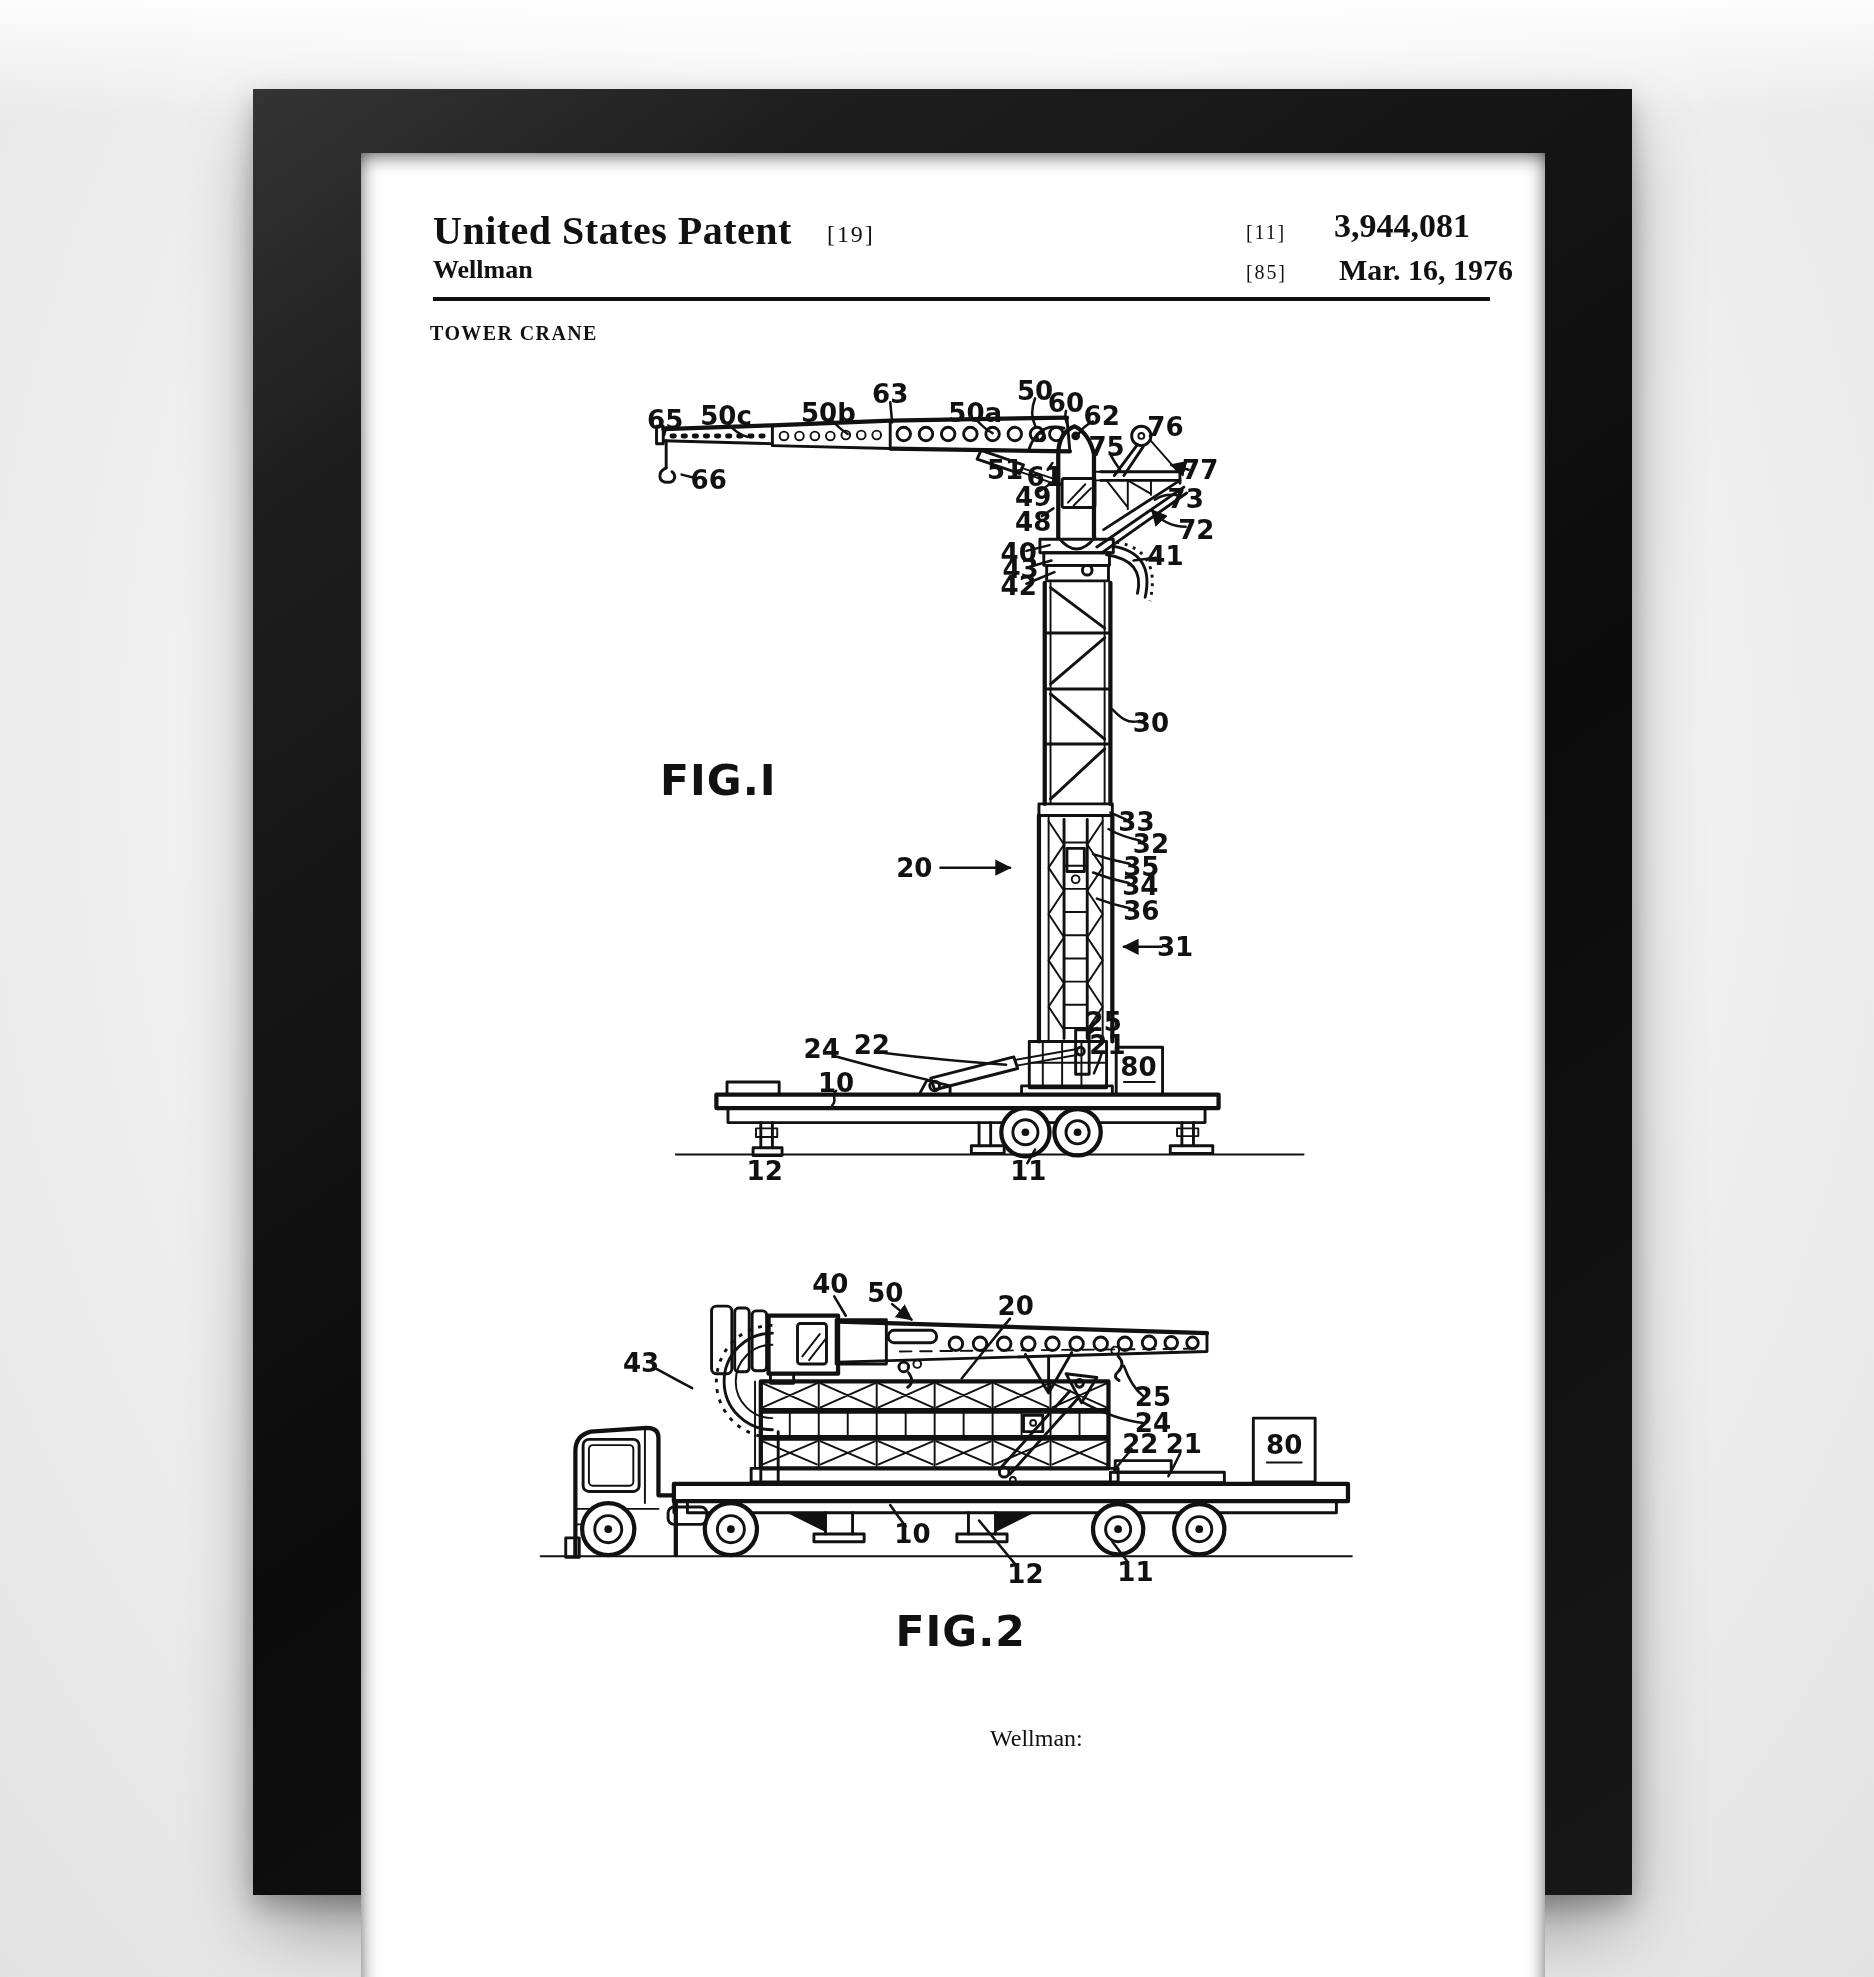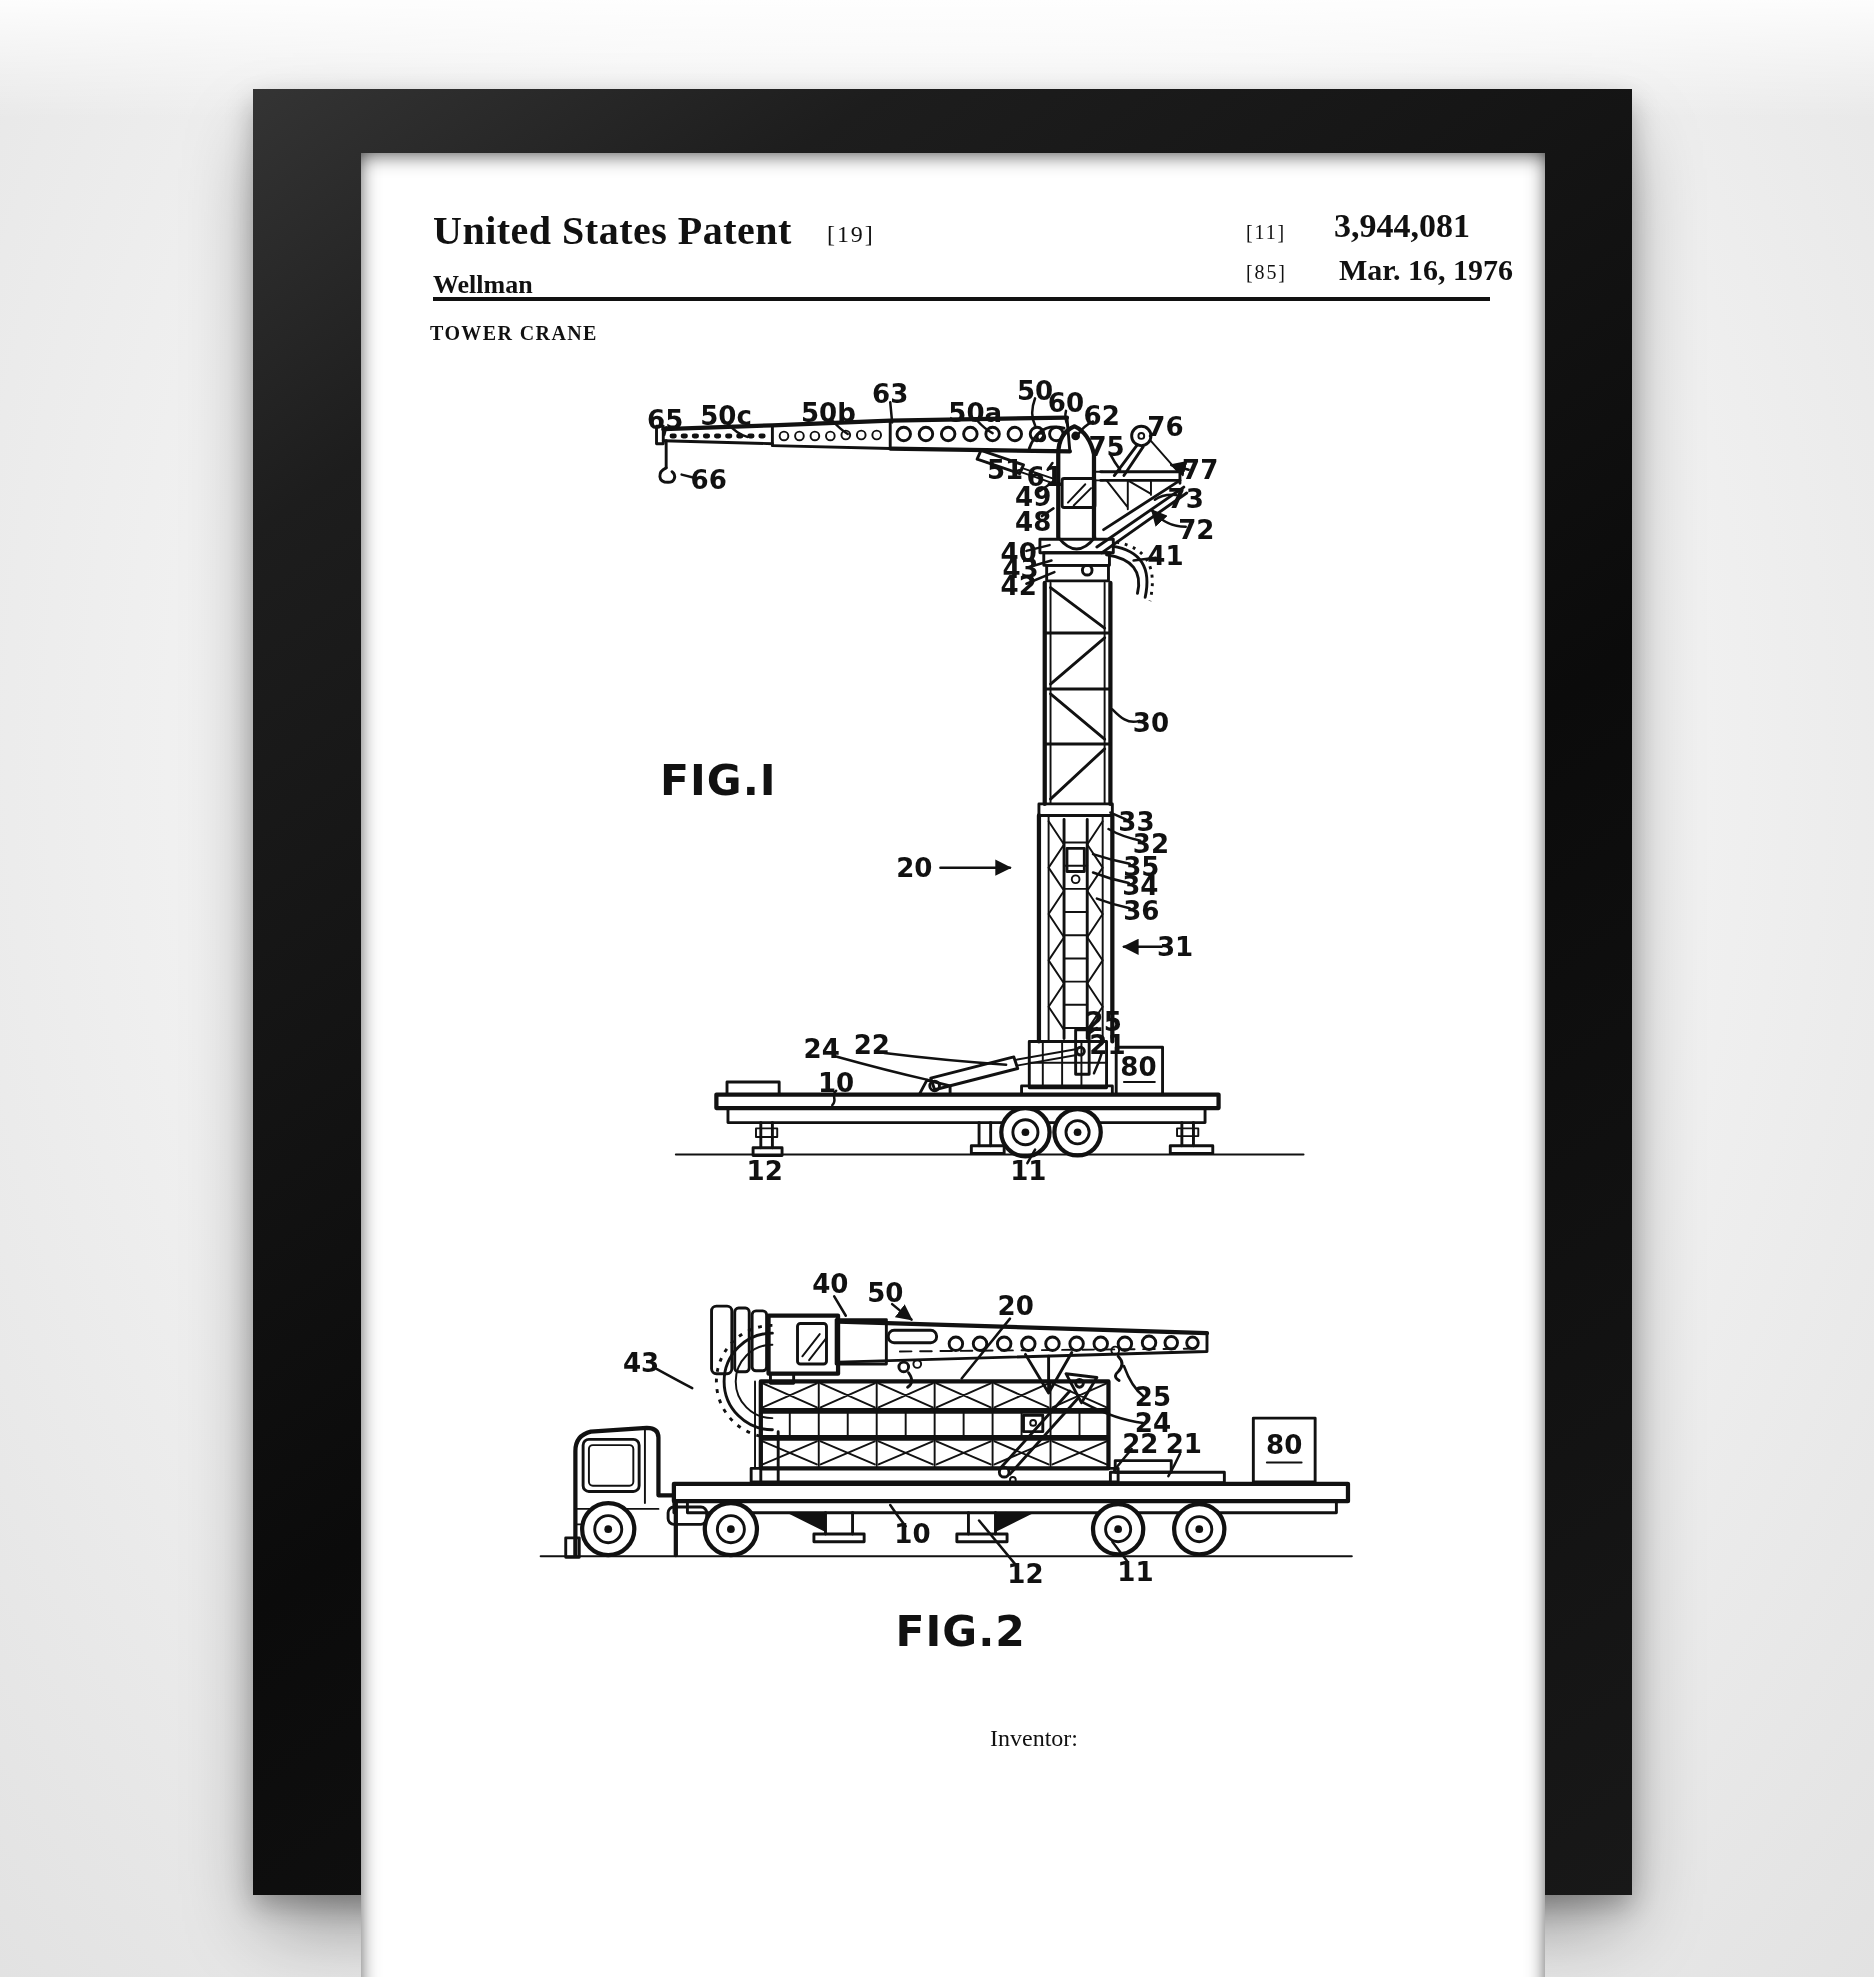--- a/index.html
+++ b/index.html
@@ -27,21 +27,21 @@
     background:var(--paper);
     box-shadow:
       inset 0 13.5px 17.4px -8.7px rgba(0,0,0,.50),
       inset 0 -11.6px 15.4px -10.6px rgba(0,0,0,.38),
       inset 15.4px 0 17.4px -12.6px rgba(0,0,0,.38),
       inset -15.4px 0 17.4px -12.6px rgba(0,0,0,.38);
   }
   .abs{position:absolute;color:var(--ink);white-space:nowrap;}
   .patent-title{left:72px;top:54px;font-size:40px;font-weight:bold;letter-spacing:0.5px;}
   .kind-code{left:466px;top:68px;font-size:24px;letter-spacing:1.9px;}
-  .applicant{left:72px;top:102px;font-size:26px;font-weight:bold;margin-top:15px;}
+  .applicant{left:72px;top:102px;font-size:26px;font-weight:bold;}
   .num-label{left:885px;top:68px;font-size:20px;letter-spacing:1.9px;}
   .pat-number{left:973px;top:54px;font-size:34px;font-weight:bold;}
   .date-label{left:885px;top:108px;font-size:20px;letter-spacing:1.9px;}
   .pat-date{left:938px;top:100px;font-size:30px;font-weight:bold;margin-left:40px;}
   .rule{left:72px;top:144px;width:1057px;height:3.9px;background:var(--ink);}
   .invention-title{left:69px;top:169px;font-size:20px;font-weight:bold;letter-spacing:1.4px;text-align:right;}
   .footer-row{left:629px;top:1572px;font-size:24px;display:flex;gap:27px;}
   .footer-name{font-weight:bold;line-height:1.38;}
   .drawing{position:absolute;inset:0;}
   .d{fill:none;stroke:var(--ink);stroke-width:3;stroke-linecap:round;stroke-linejoin:round;}
@@ -404,19 +404,19 @@
             <text x="1181" y="1495">22</text>
             <text x="1226" y="1495">21</text>
             <text x="1330" y="1496">80</text>
             <text x="945" y="1588">10</text>
             <text x="1062" y="1629">12</text>
             <text x="1176" y="1627">11</text>
           </g>
       </svg>
 
       <div class="abs footer-row">
-        <span>Inventor:</span>
+        <span>Wellman:</span>
       </div>
 
     </div>
   </div>
 </div>
 
 
 </body></html>

